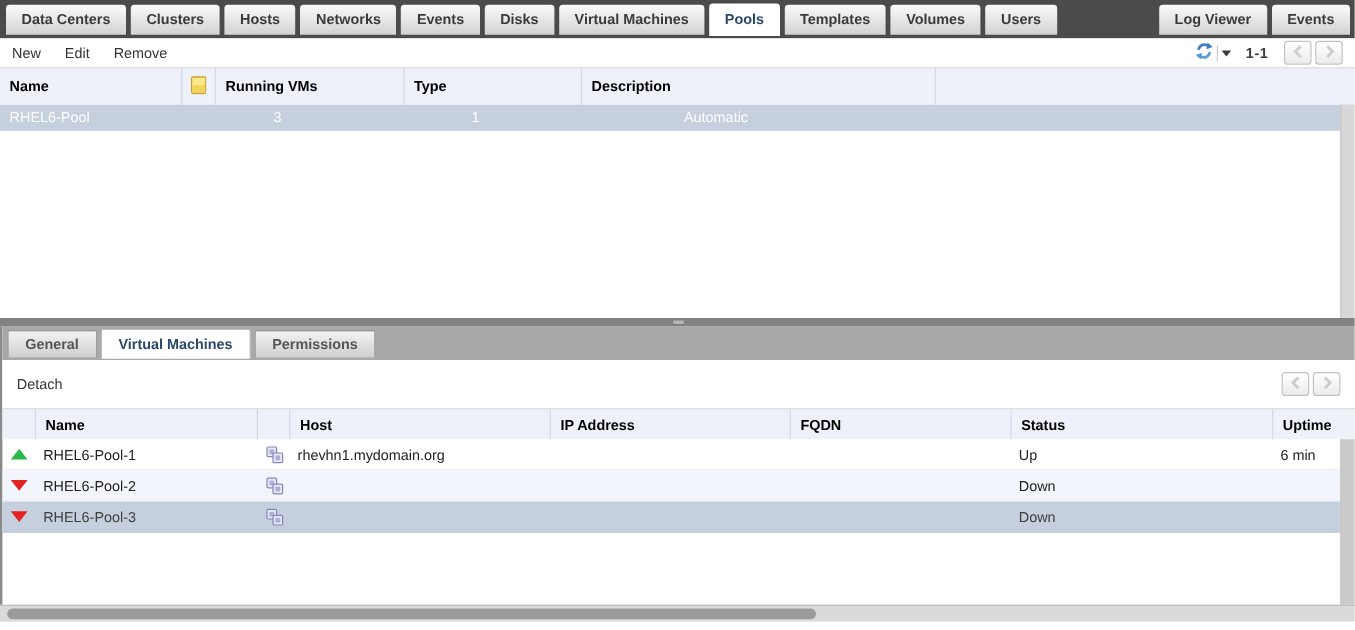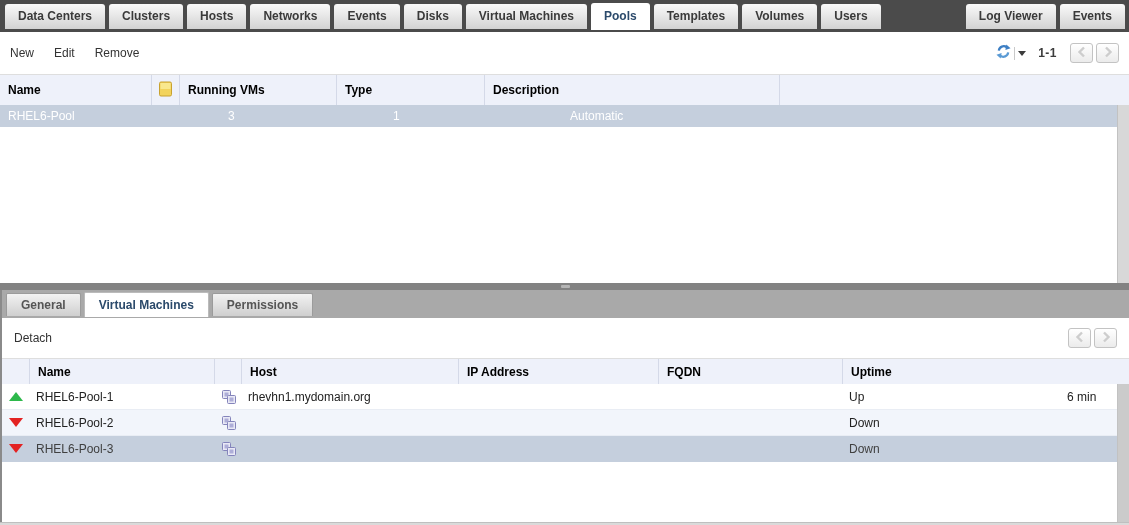--- a/index.html
+++ b/index.html
@@ -22,21 +22,21 @@
     font-weight: bold; color: #3a3a3a; text-align: center;
     white-space: nowrap; cursor: pointer;
   }
   .main-tab.active {
     height: 27px; line-height: 27px;
     background: #ffffff; color: #2b4a6b;
   }
   .tab-spacer { flex: 1; }
   
   .toolbar {
-    height: 42px; background: #fff;
+    height: 24px; background: #fff;
     display: flex; align-items: center; padding: 0 10px; justify-content: center;
   }
   .tool-btn { margin-right: 20px; color: #333; cursor: pointer; }
   .toolbar-right { margin-left: auto; display: flex; align-items: center; }
   .refresh-group { display: flex; align-items: center; cursor: pointer; }
   .icon-sep { width: 1px; height: 13px; background: #c9c9c9; margin: 0 3px; }
   .caret-down {
     width: 0; height: 0; border-left: 4px solid transparent;
     border-right: 4px solid transparent; border-top: 5px solid #3c3c3c;
   }
@@ -252,20 +252,21 @@
     </div>
   </div>
 
   <div class="grid-header vm-header">
     <div class="hcell v-status"></div>
     <div class="hcell v-name">Name</div>
     <div class="hcell v-icon"></div>
     <div class="hcell v-host">Host</div>
     <div class="hcell v-ip">IP Address</div>
     <div class="hcell v-fqdn">FQDN</div>
+    <div class="hcell v-stat">Status</div>
     <div class="hcell v-up">Uptime</div>
   </div>
 
   <div class="rows-area vm-rows-area">
     <div class="rows-content">
 
       <div class="grid-row vm-row">
         <div class="cell v-status statcell">
           <span class="arrow-up"></span>
         </div>

